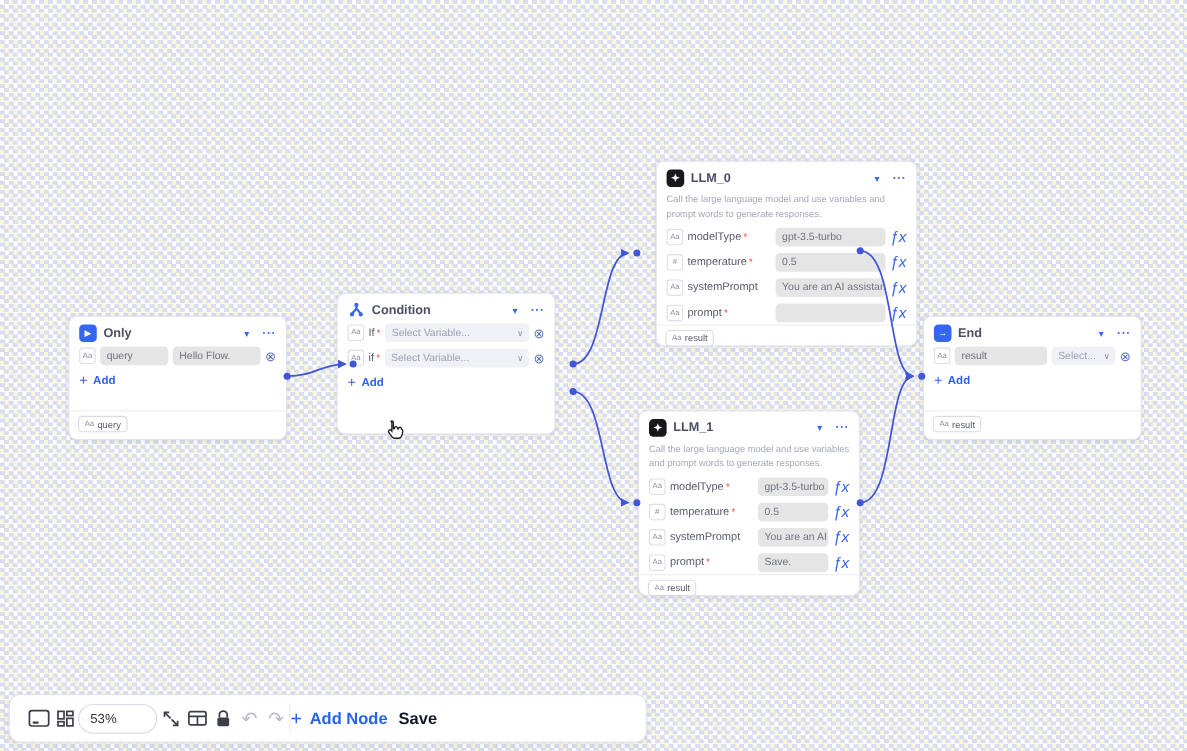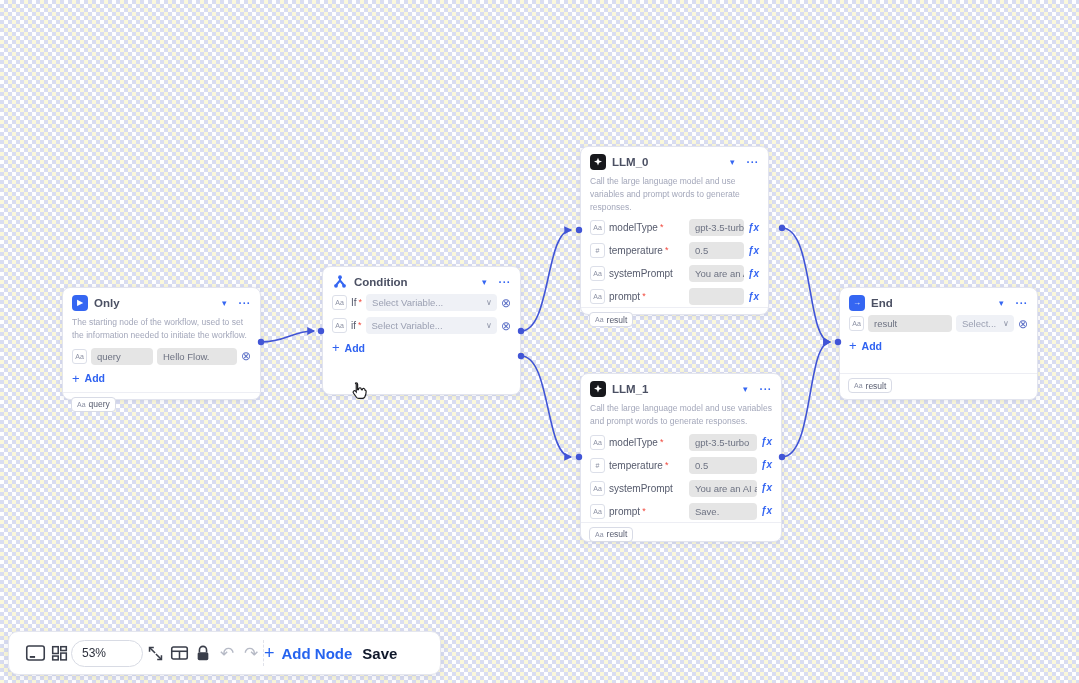--- a/index.html
+++ b/index.html
@@ -29,30 +29,30 @@
   .node-rows { display: flex; flex-direction: column; gap: 6px; padding: 1px 9px 2px; }
   .row { display: flex; align-items: center; gap: 4px; height: 17px; }
   .chip { flex: none; width: 15px; height: 15px; border: 1px solid #dcdfe9; border-radius: 3px; background: #fff; color: #8b90a3; font-size: 7px; display: flex; align-items: center; justify-content: center; line-height: 1; }
   .row-label { font-size: 10px; color: #555a6c; white-space: nowrap; display: flex; align-items: flex-start; }
   .lbl-fixed { width: 76px; flex: none; }
   .req { color: #f1483c; font-size: 9px; margin-left: 2px; line-height: 1.2; }
   .input { background: #e5e5e5; border-radius: 4px; font-size: 9.5px; color: #6d7282; padding: 0 6px; height: 17px; line-height: 17px; overflow: hidden; white-space: nowrap; }
   .grow { flex: 1 1 auto; min-width: 0; }
   .select { background: #eff1f6; border-radius: 4px; font-size: 9.5px; color: #9ba0b2; padding: 0 5px 0 6px; height: 17px; display: flex; align-items: center; justify-content: space-between; gap: 4px; overflow: hidden; white-space: nowrap; }
   .chev { color: #8d93a6; font-size: 8px; line-height: 1; flex: none; }
-  .fx-icon { flex: none; color: #3566f2; font-size: 10px; font-style: italic; font-weight: 700; line-height: 1; }
+  .fx-icon { flex: none; color: #3566f2; font-size: 14px; font-style: italic; font-weight: 400; line-height: 1; }
   .remove-icon { flex: none; color: #5b6fc6; font-size: 12px; line-height: 1; }
   .add-btn { display: flex; align-items: center; gap: 5px; padding: 5px 9px 7px; color: #2f62f1; font-size: 10.5px; font-weight: 700; cursor: pointer; }
   .add-plus { font-size: 13px; font-weight: 400; line-height: 1; }
   .node-footer { margin-top: auto; border-top: 1px solid #edeef4; padding: 4px 8px 6px; display: flex; }
   .tag { display: inline-flex; align-items: center; gap: 3px; border: 1px solid #d8dbe6; border-radius: 4px; padding: 1.5px 5px; font-size: 8.5px; color: #565b6e; background: #fff; }
   .tag-type { font-size: 7px; color: #8b90a3; }
   .edges-layer { position: absolute; left: 0; top: 0; pointer-events: none; z-index: 5; }
   .toolbar {
-    position: absolute; left: 8px; top: 631px; width: 433px; height: 44px; z-index: 10;
+    position: absolute; left: 8px; top: 631px; width: 580px; height: 44px; z-index: 10;
     background: #fff; border: 1px solid #e4e6ee; border-radius: 10px;
     box-shadow: 0 2px 8px rgba(45,55,100,.10);
     display: flex; align-items: center; padding: 0 14px; 
   }
   .tb-icon { display: flex; align-items: center; justify-content: center; width: 24px; height: 24px; color: #3a3e4a; cursor: pointer; flex: none; }
   .tb-icon.disabled { color: #b6bac6; }
   .tb-arrow { font-size: 17px; line-height: 1; }
   .zoom-pill { width: 72px; height: 27px; border: 1px solid #d8dbe4; border-radius: 14px; display: flex; align-items: center; padding: 0 10px; font-size: 12px; color: #2c303c; background: #fff; }
   .tb-divider { width: 0; height: 26px; border-left: 1px dashed #e0e2ea; }
   .add-node-btn { display: flex; align-items: center; gap: 7px; color: #2563ef; font-size: 15px; font-weight: 600; cursor: pointer; white-space: nowrap; }
@@ -93,42 +93,41 @@
 
   <div class="node" style="left:62px; top:287px; width:199px; height:113px;">
     <div class="node-header">
       <span class="node-icon icon-blue">
           <span>▶</span>
         </span>
       <span class="node-title">Only</span>
       <span class="header-caret">▾</span>
       <span class="header-dots">···</span>
     </div>
-    <div class="node-desc">The starting node of the workflow, used to set the information needed to initiate the workflow.</div>
     <div class="node-rows">
       <div class="row">
         <span class="chip">Aa</span>
         <span class="input" style="width:62px;">query</span>
         <span class="input grow">Hello Flow.</span>
         <span class="remove-icon">⊗</span>
       </div>
     </div>
     <div class="add-btn">
       <span class="add-plus">+</span>
       <span>Add</span>
     </div>
     <div class="node-footer">
       <span class="tag">
         <span class="tag-type">Aa</span>
         <span>query</span>
       </span>
     </div>
   </div>
 
-  <div class="node" style="left:322px; top:266px; width:199px; height:129px;">
+  <div class="node" style="left:306px; top:266px; width:199px; height:129px;">
     <div class="node-header">
       <span class="node-icon icon-plain">
         <svg width="14" height="14" viewBox="0 0 14 14">
           <path d="M7 2v3.5 M7 5.5L3.2 10 M7 5.5L10.8 10" stroke="#3566f2" stroke-width="2" fill="none"></path>
           <circle cx="7" cy="2.2" r="1.9" fill="#3566f2"></circle>
           <circle cx="3" cy="10.8" r="1.9" fill="#3566f2"></circle>
           <circle cx="11" cy="10.8" r="1.9" fill="#3566f2"></circle>
         </svg>
       </span>
       <span class="node-title">Condition</span>
@@ -160,21 +159,21 @@
         </span>
         <span class="remove-icon">⊗</span>
       </div>
     </div>
     <div class="add-btn">
       <span class="add-plus">+</span>
       <span>Add</span>
     </div>
   </div>
 
-  <div class="node" style="left:580px; top:146px; width:189px; height:169px;">
+  <div class="node" style="left:596px; top:146px; width:238px; height:169px;">
     <div class="node-header">
       <span class="node-icon icon-dark">
         <svg width="10" height="10" viewBox="0 0 12 12">
             <path d="M6 .8l1.3 3.4 3.5 1.3-3.5 1.3L6 10.2 4.7 6.8 1.2 5.5l3.5-1.3z" fill="#ffffff"></path>
           </svg>
       </span>
       <span class="node-title">LLM_0</span>
       <span class="header-caret">▾</span>
       <span class="header-dots">···</span>
     </div>

